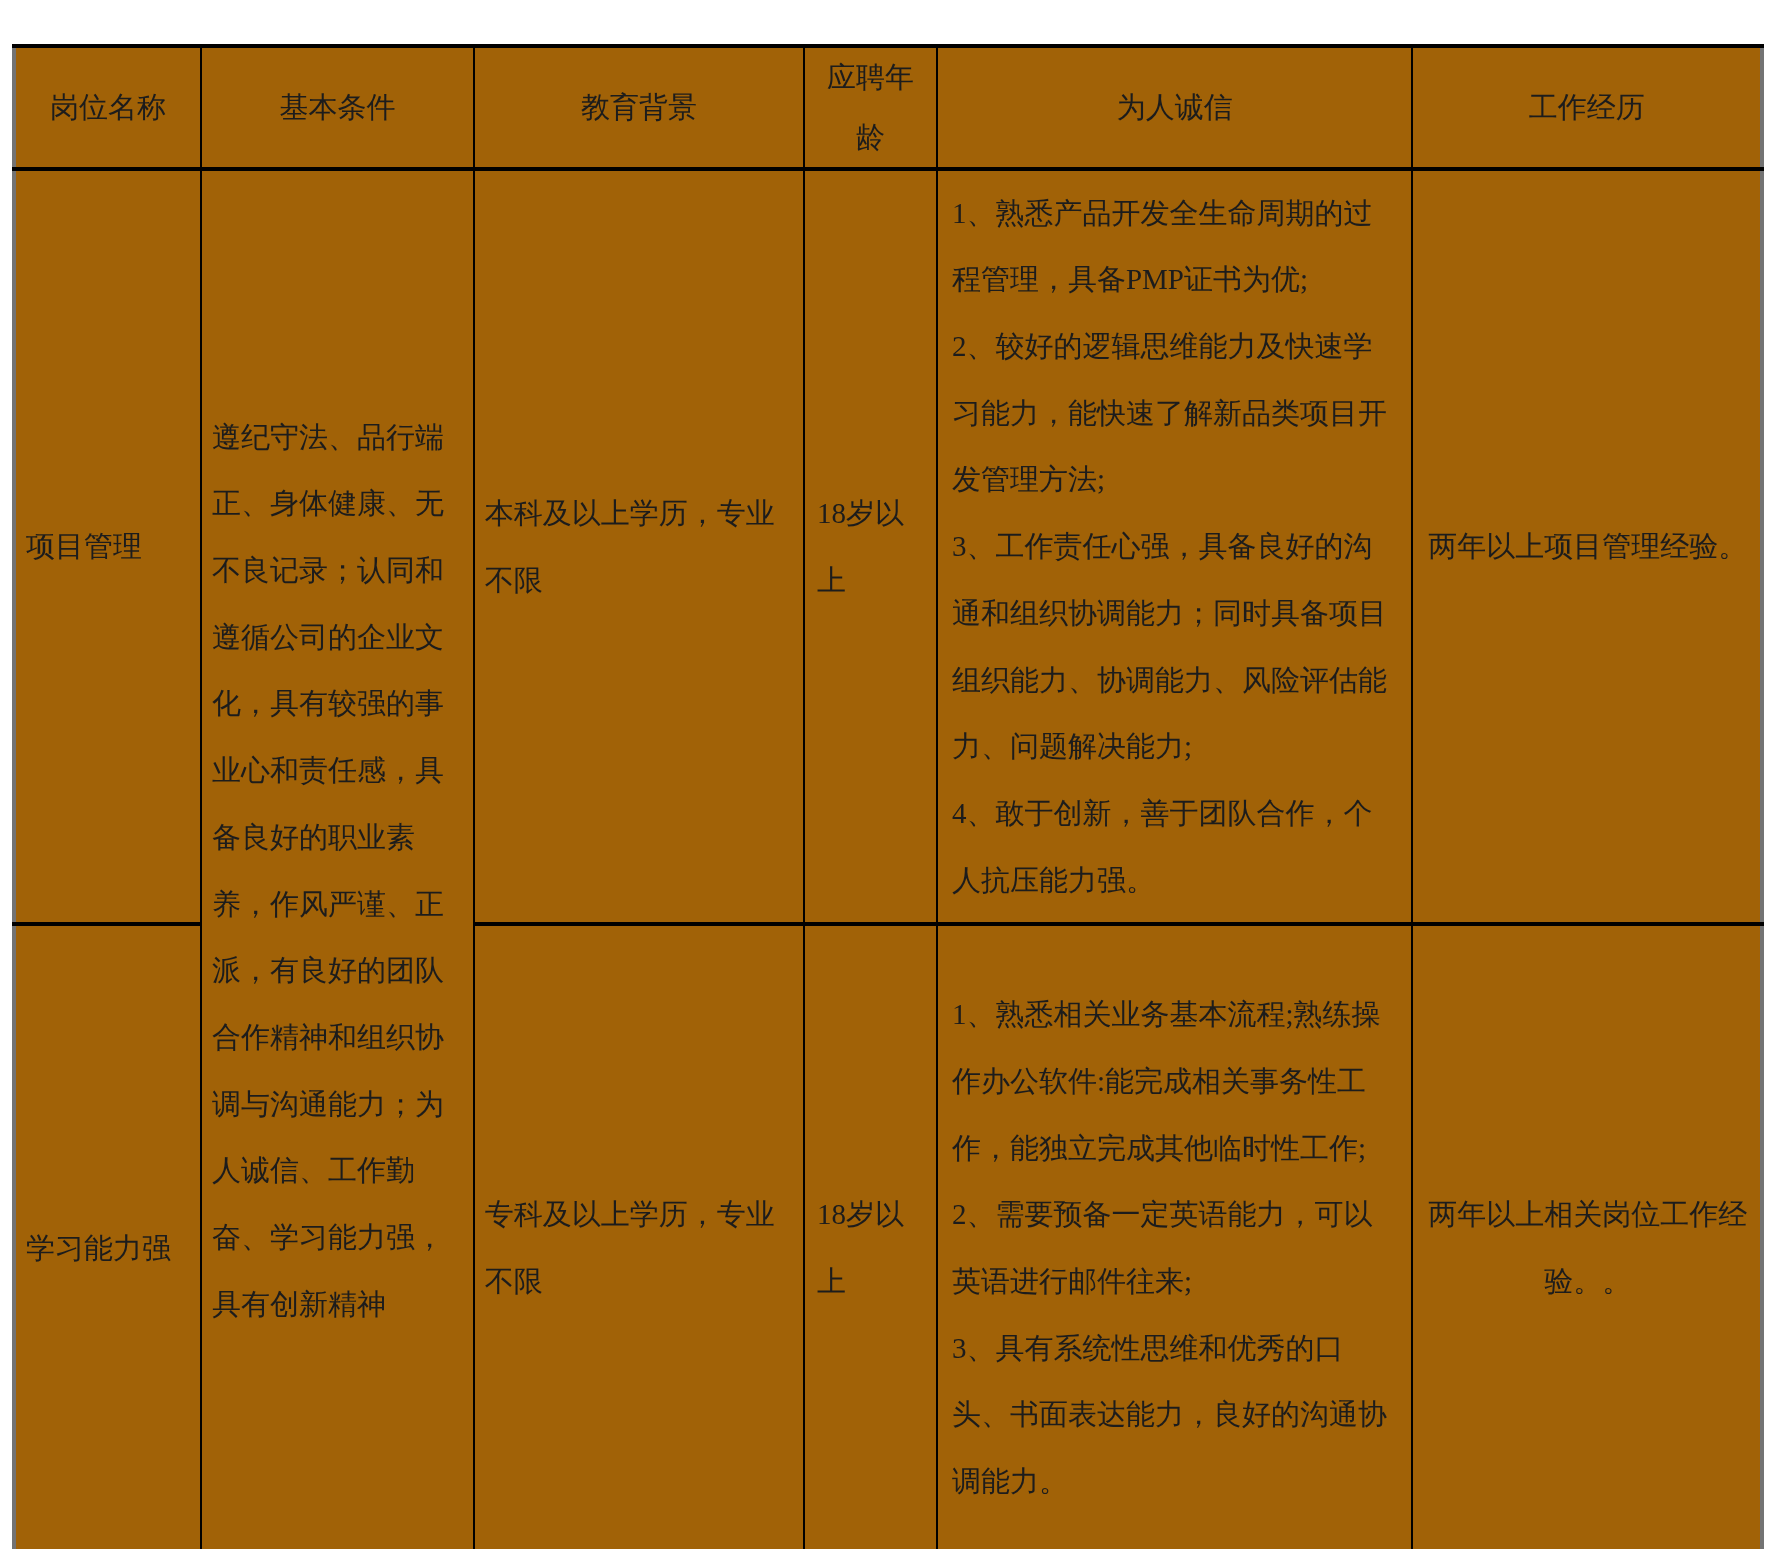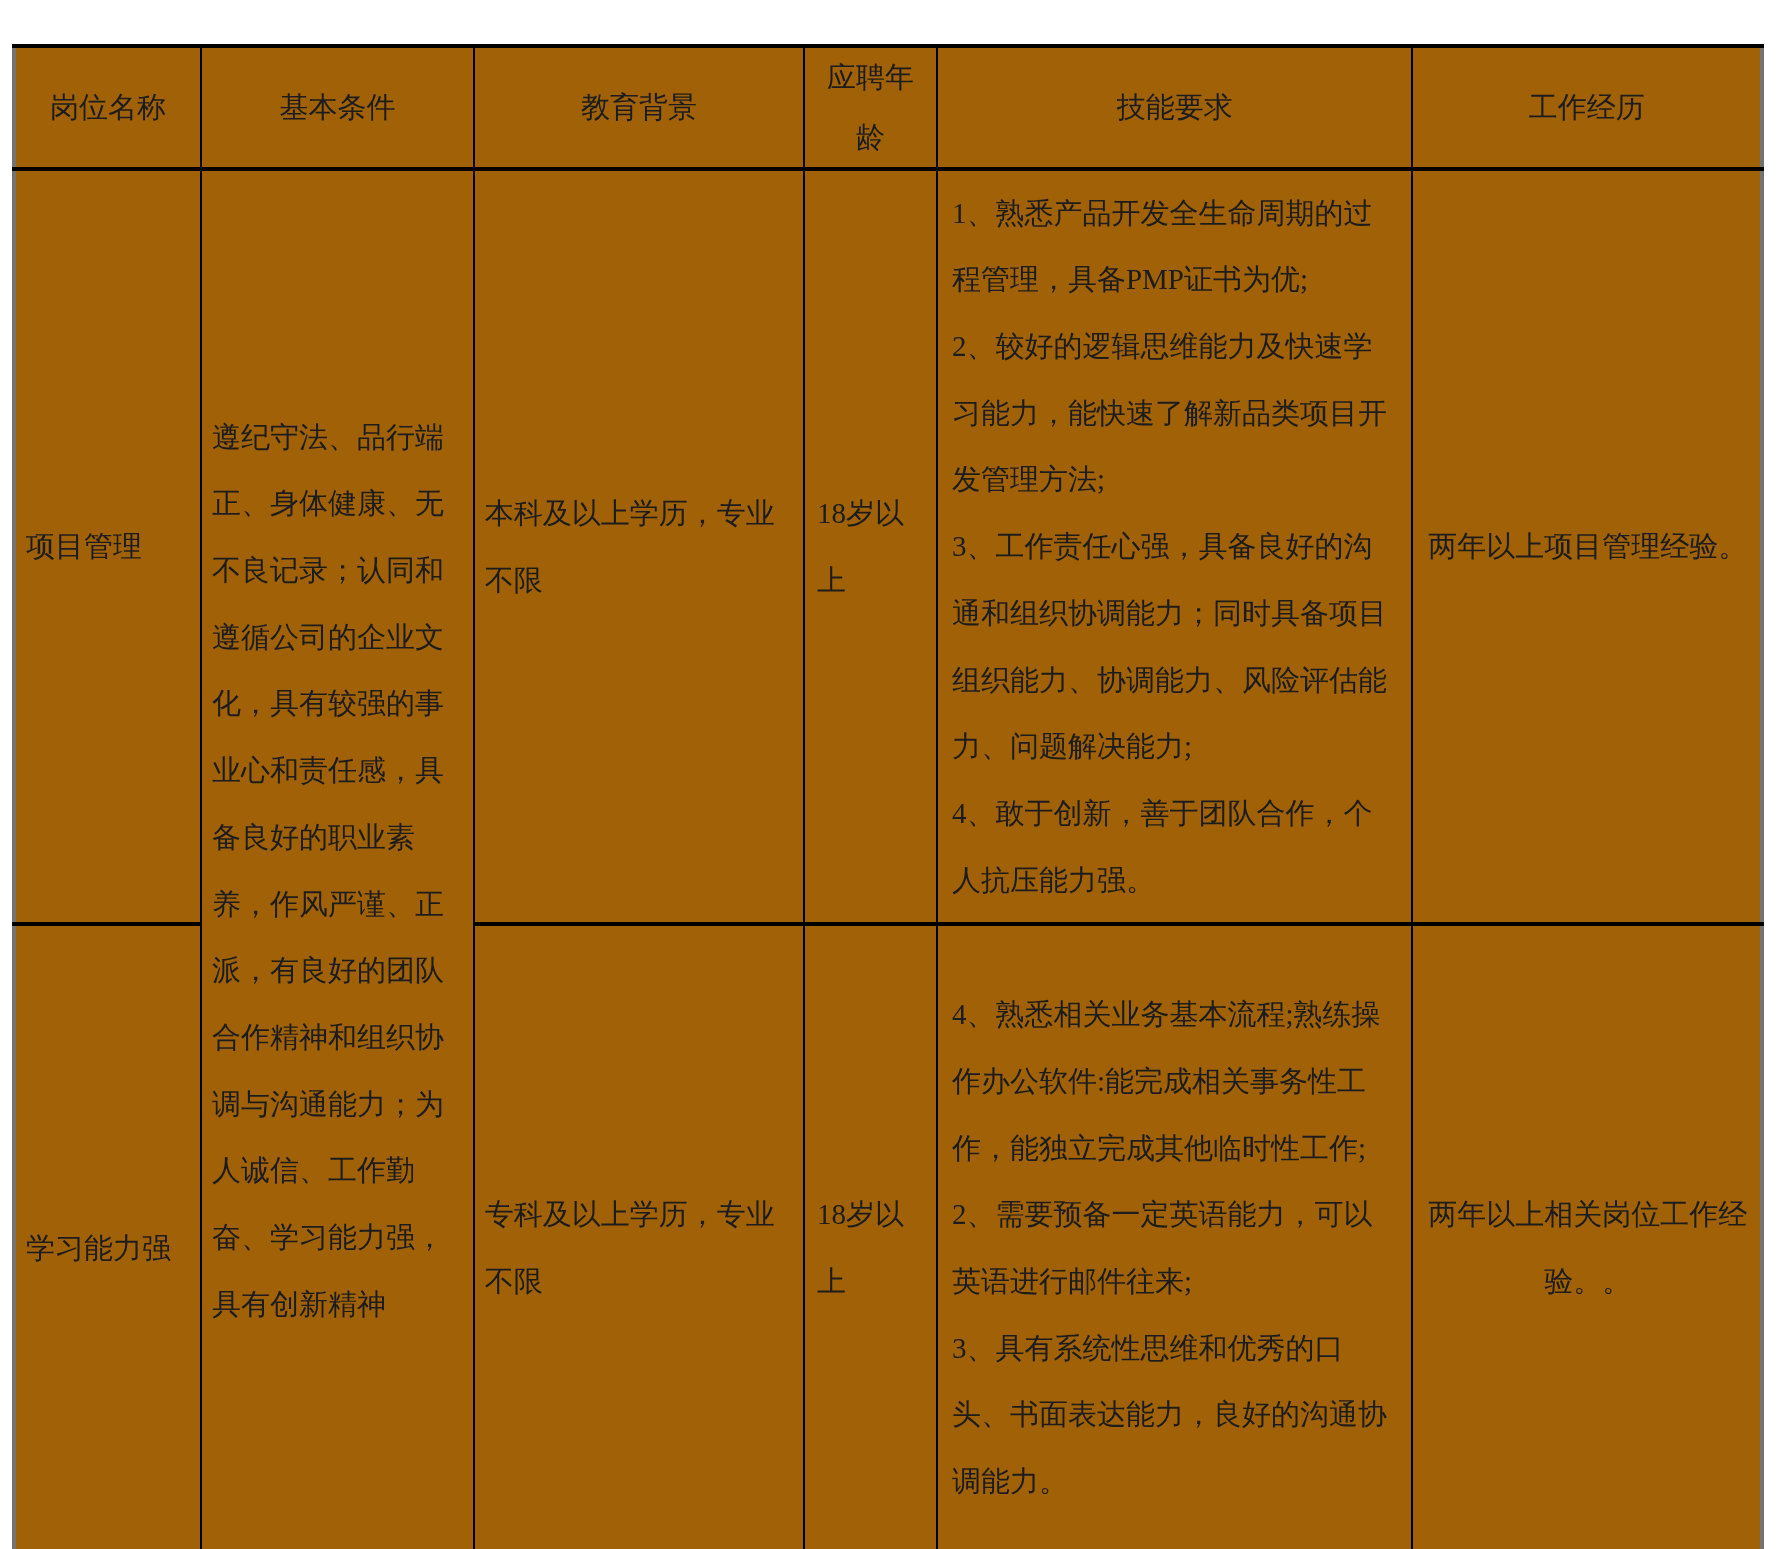--- a/index.html
+++ b/index.html
@@ -76,21 +76,21 @@
       <col style="width:7.6%">
       <col style="width:27.2%">
       <col style="width:20.0%">
     </colgroup>
     <thead>
       <tr>
         <th>岗位名称</th>
         <th>基本条件</th>
         <th>教育背景</th>
         <th>应聘年龄</th>
-        <th>技能要求</th>
+        <th>为人诚信</th>
         <th>工作经历</th>
       </tr>
     </thead>
     <tbody>
       <tr class="row-1">
         <td class="center">项目管理</td>
         <td class="center" rowspan="2">遵纪守法、品行端正、身体健康、无不良记录；认同和遵循公司的企业文化，具有较强的事业心和责任感，具备良好的职业素养，作风严谨、正派，有良好的团队合作精神和组织协调与沟通能力；为人诚信、工作勤奋、学习能力强，具有创新精神</td>
         <td class="center">本科及以上学历，专业不限</td>
         <td class="age">18岁以上</td>
         <td class="skills">
@@ -99,21 +99,21 @@
           <p>3、工作责任心强，具备良好的沟通和组织协调能力；同时具备项目组织能力、协调能力、风险评估能力、问题解决能力;</p>
           <p>4、敢于创新，善于团队合作，个人抗压能力强。</p>
         </td>
         <td class="experience">两年以上项目管理经验。</td>
       </tr>
       <tr class="row-2">
         <td class="center">学习能力强</td>
         <td class="center">专科及以上学历，专业不限</td>
         <td class="age">18岁以上</td>
         <td class="skills">
-          <p>4、熟悉相关业务基本流程;熟练操作办公软件:能完成相关事务性工作，能独立完成其他临时性工作;</p>
+          <p>1、熟悉相关业务基本流程;熟练操作办公软件:能完成相关事务性工作，能独立完成其他临时性工作;</p>
           <p>2、需要预备一定英语能力，可以英语进行邮件往来;</p>
           <p>3、具有系统性思维和优秀的口头、书面表达能力，良好的沟通协调能力。</p>
         </td>
         <td class="experience">两年以上相关岗位工作经验。。</td>
       </tr>
     </tbody>
   </table>
 </div>
 
 </body></html>

